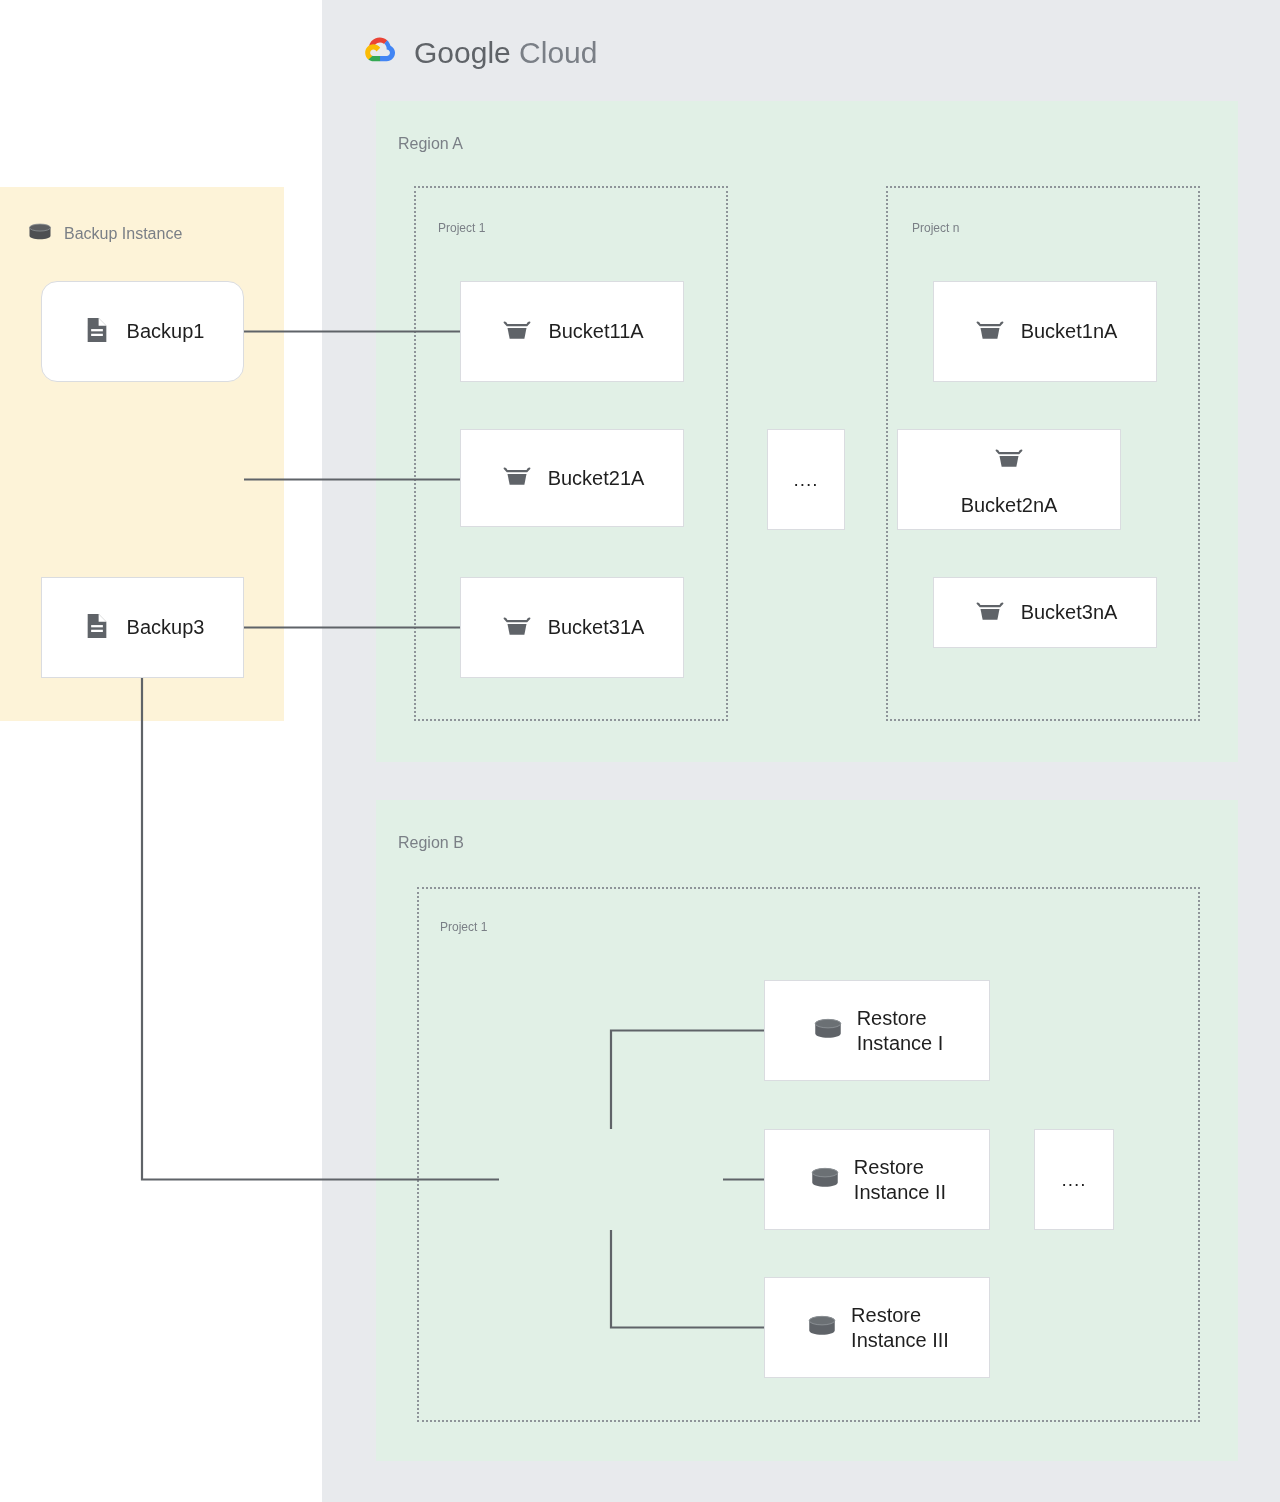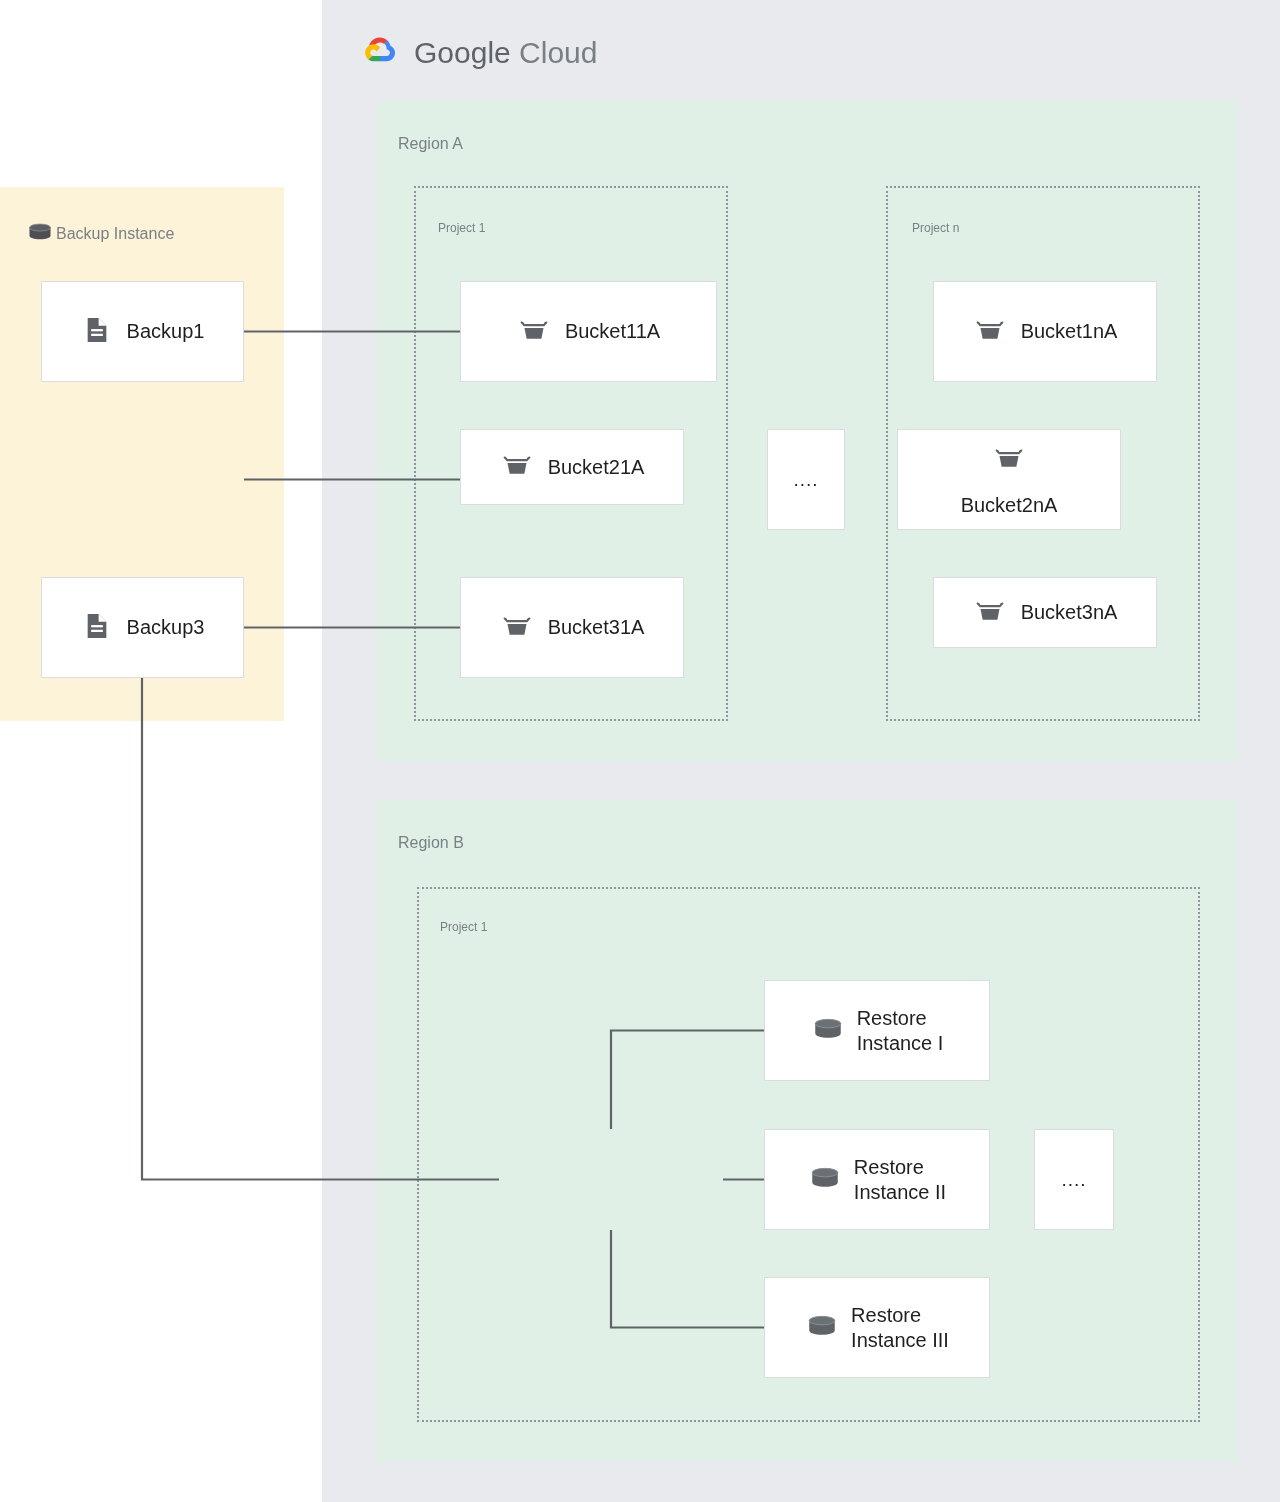--- a/index.html
+++ b/index.html
@@ -79,21 +79,21 @@
     width: 284px;
     height: 534px;
     background: #fdf3d8;
   }
   .backup-panel-header {
     position: absolute;
     left: 26px;
     top: 218px;
     display: flex;
     align-items: center;
-    gap: 2px;
+    gap: 10px;
   }
   .backup-panel-title {
     font-size: 16px;
     color: #7a7f86;
     white-space: nowrap;
   }
 
   
   .node {
     position: absolute;
@@ -161,31 +161,31 @@
 
   <div class="region" style="left:376px; top:101px; width:862px; height:661px;"></div>
   <div class="region-label" style="left:398px; top:135px;">Region A</div>
 
   <div class="project-box" style="left:414px; top:186px; width:314px; height:535px;"></div>
   <div class="project-label" style="left:438px; top:221px;">Project 1</div>
 
   <div class="project-box" style="left:886px; top:186px; width:314px; height:535px;"></div>
   <div class="project-label" style="left:912px; top:221px;">Project n</div>
 
-  <div class="node" style="left:460px; top:281px; width:257px; height:101px;">
+  <div class="node" style="left:460px; top:281px; width:224px; height:101px;">
     <span class="icon">
       <svg width="34" height="34" viewBox="0 0 24 24" xmlns="http://www.w3.org/2000/svg">
         <path d="M3.2 6.0 c0.9 0.1 1.7 0.8 2.0 1.8 h13.6 c0.3 -1.0 1.1 -1.7 2.0 -1.8 c0.6 -0.05 0.9 0.55 0.5 1.0 l-2.1 2.3 h-14.4 l-2.1 -2.3 c-0.4 -0.45 -0.1 -1.05 0.5 -1.0 z" fill="#5f6368"></path>
         <path d="M5.3 10.5 h13.4 l-1.5 7.6 h-10.4 z" fill="#5f6368"></path>
       </svg>
     </span>
     <span class="node-label">Bucket11A</span>
   </div>
 
-  <div class="node" style="left:460px; top:429px; width:224px; height:76px;">
+  <div class="node" style="left:460px; top:429px; width:224px; height:98px;">
     <span class="icon">
       <svg width="34" height="34" viewBox="0 0 24 24" xmlns="http://www.w3.org/2000/svg">
         <path d="M3.2 6.0 c0.9 0.1 1.7 0.8 2.0 1.8 h13.6 c0.3 -1.0 1.1 -1.7 2.0 -1.8 c0.6 -0.05 0.9 0.55 0.5 1.0 l-2.1 2.3 h-14.4 l-2.1 -2.3 c-0.4 -0.45 -0.1 -1.05 0.5 -1.0 z" fill="#5f6368"></path>
         <path d="M5.3 10.5 h13.4 l-1.5 7.6 h-10.4 z" fill="#5f6368"></path>
       </svg>
     </span>
     <span class="node-label">Bucket21A</span>
   </div>
 
   <div class="node" style="left:460px; top:577px; width:224px; height:101px;">
@@ -284,21 +284,21 @@
     <span class="icon">
       <svg width="28" height="28" viewBox="0 0 24 24" xmlns="http://www.w3.org/2000/svg">
         <path d="M3 8.2 v7.0 c0 1.7 4.0 3.0 9 3.0 s9 -1.3 9 -3.0 v-7.0 z" fill="#4d4f52"></path>
         <ellipse cx="12" cy="8.2" rx="9" ry="3.0" fill="#5c5e61"></ellipse>
         <ellipse cx="12" cy="8.2" rx="9" ry="3.0" fill="none" stroke="#8a8f93" stroke-width="0.7"></ellipse>
       </svg>
     </span>
     <span class="backup-panel-title">Backup Instance</span>
   </div>
 
-  <div class="node" style="left:41px; top:281px; width:203px; height:101px;">
+  <div class="node" style="left:41px; top:281px; width:203px; height:101px;border-radius:16px;">
     <span class="icon">
       <svg width="32" height="32" viewBox="0 0 24 24" xmlns="http://www.w3.org/2000/svg">
         <path d="M5 3 h8.2 l5.8 5.8 v12.2 h-14 z" fill="#5f6368"></path>
         <path d="M13.2 3 l5.8 5.8 h-5.8 z" fill="#ffffff"></path>
         <rect x="7.6" y="11.3" width="8.8" height="1.7" fill="#ffffff"></rect>
         <rect x="7.6" y="14.8" width="8.8" height="1.7" fill="#ffffff"></rect>
       </svg>
     </span>
     <span class="node-label">Backup1</span>
   </div>

